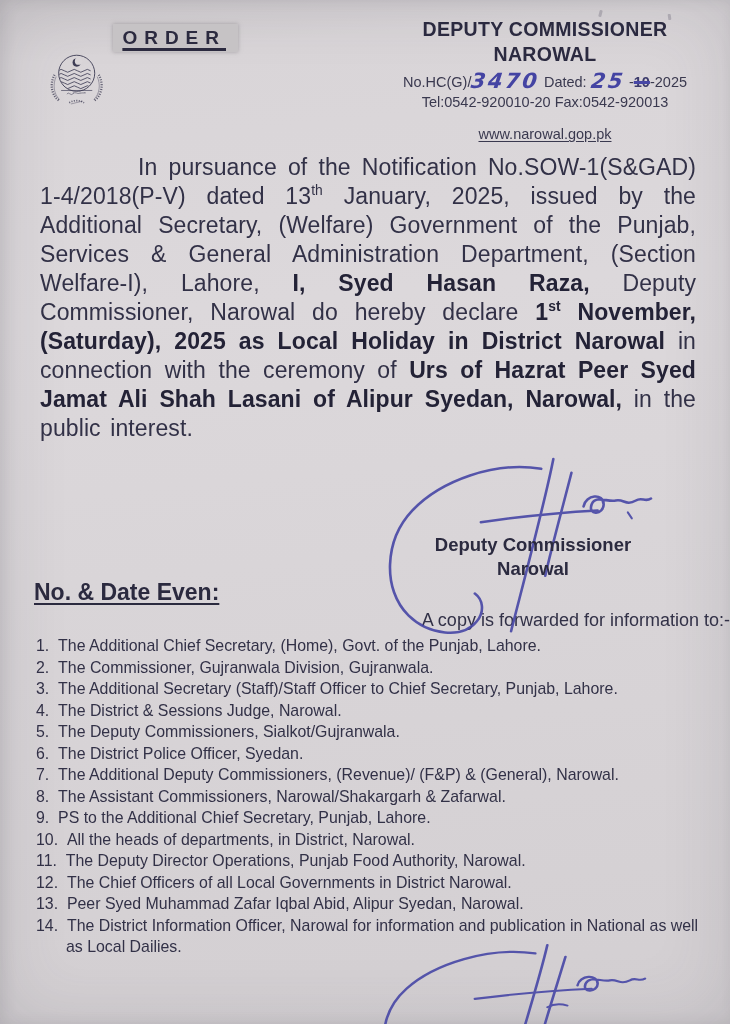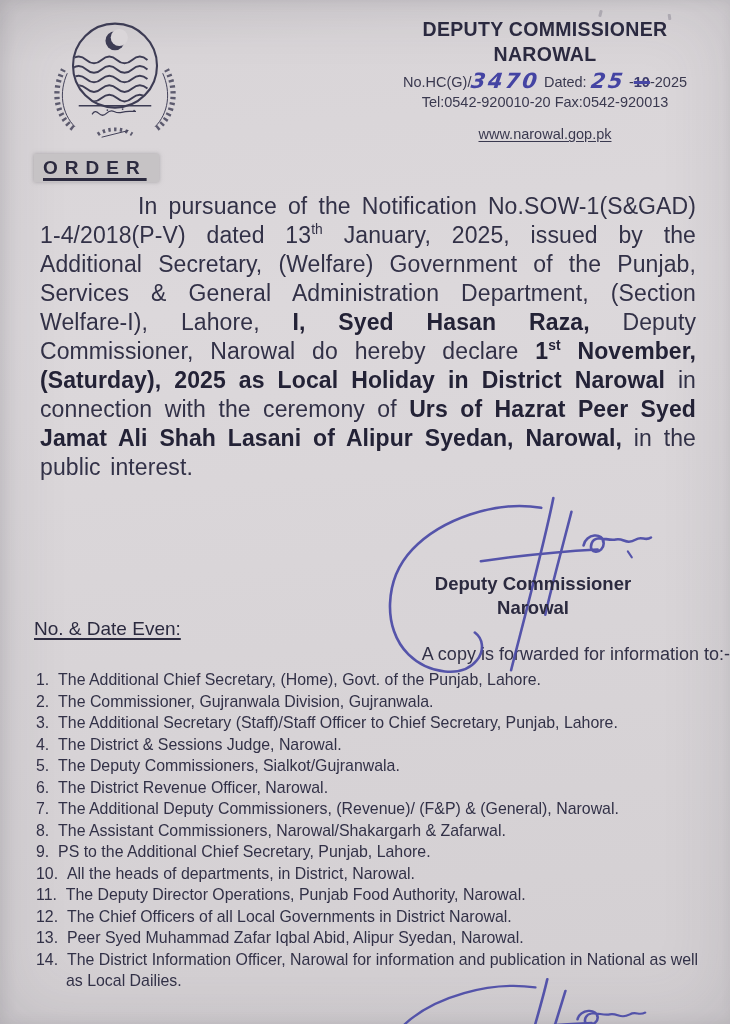--- a/index.html
+++ b/index.html
@@ -8,21 +8,21 @@
     background:linear-gradient(175deg,#cfcbce 0%,#d9d5d8 6%,#dcd8db 30%,#d8d4d7 62%,#d3cfd2 100%);
     font-family:"Liberation Sans",sans-serif;color:#36354b;
     box-shadow:inset 0 0 70px rgba(60,55,70,.14), inset 4px 0 14px rgba(60,55,70,.10);
   }
   .speck{position:absolute;background:#8f8c98;opacity:.55;border-radius:1px;}
   .s1{left:599px;top:10px;width:3px;height:7px;transform:rotate(14deg);}
   .s2{left:668px;top:14px;width:3px;height:6px;transform:rotate(-8deg);}
 
   
   .hdr{display:flex;padding:12px 8px 0 26px;}
-  .hdr-left{width:212px;display:flex;flex-direction:column;align-items:flex-start;}
+  .hdr-left{width:212px;display:flex;align-items:flex-start;}
   .logo-svg{width:134px;height:126px;margin:4px 0 0 22px;}
   .order-label{
     margin:12px 0 0 8px;display:inline-block;background:#c6c3c5;
     padding:3px 12px 3px 9px;font-weight:bold;font-size:19px;letter-spacing:7px;
     color:#2b2a3f;text-decoration:underline;text-decoration-thickness:2.5px;text-underline-offset:4px;
     box-shadow:0 0 4px rgba(120,116,124,.55);
   }
   .title-block{width:334px;margin-left:auto;margin-right:10px;text-align:center;padding-top:5px;}
   .office-title{font-weight:bold;font-size:19.5px;line-height:1.26;color:#2b2a40;letter-spacing:.3px;}
   .ref-line{font-size:14.5px;margin-top:4px;white-space:nowrap;color:#3a394f;}
@@ -48,21 +48,21 @@
   .sig1{margin-top:16px;}
   .sig2{margin-top:4px;height:126px;}
   .sig-svg{position:absolute;pointer-events:none;}
   .sig1 .sig-svg{top:-6px;left:-34px;width:312px;height:198px;}
   .sig2 .sig-svg{top:-22px;left:-40px;width:312px;height:168px;}
   .sig-text{position:absolute;top:74px;left:0;width:100%;text-align:center;font-weight:bold;
     font-size:18.5px;color:#2b2a3f;line-height:24px;}
   .sig2 .sig-text{top:58px;}
 
   
-  .cc-head{margin:2px 16px 0 34px;font-weight:normal;font-size:19px;color:#2b2a3f;
+  .cc-head{margin:2px 16px 0 34px;font-weight:bold;font-size:23px;color:#2b2a3f;
     text-decoration:underline;text-decoration-thickness:2px;text-underline-offset:3px;display:inline-block;}
   .cc-intro{margin:4px 0 0 64px;font-size:18px;color:#323147;text-align:right;}
   .cc-list{margin:4px 14px 0 36px;padding:0;list-style:none;counter-reset:cc;
     font-size:15.9px;line-height:21.5px;color:#323147;}
   .cc-list li{padding-left:30px;text-indent:-30px;}
   .cc-list li::before{counter-increment:cc;content:counter(cc) ".\00a0\00a0";}
 </style>
 </head>
 <body>
 
@@ -137,21 +137,21 @@
 
   <div>
     <div class="cc-head">No. &amp; Date Even:</div>
     <div class="cc-intro">A copy is forwarded for information to:-</div>
     <ol class="cc-list">
         <li>The Additional Chief Secretary, (Home), Govt. of the Punjab, Lahore.</li>
         <li>The Commissioner, Gujranwala Division, Gujranwala.</li>
         <li>The Additional Secretary (Staff)/Staff Officer to Chief Secretary, Punjab, Lahore.</li>
         <li>The District &amp; Sessions Judge, Narowal.</li>
         <li>The Deputy Commissioners, Sialkot/Gujranwala.</li>
-        <li>The District Revenue Officer, Narowal.</li>
+        <li>The District Police Officer, Syedan.</li>
         <li>The Additional Deputy Commissioners, (Revenue)/ (F&amp;P) &amp; (General), Narowal.</li>
         <li>The Assistant Commissioners, Narowal/Shakargarh &amp; Zafarwal.</li>
         <li>PS to the Additional Chief Secretary, Punjab, Lahore.</li>
         <li>All the heads of departments, in District, Narowal.</li>
         <li>The Deputy Director Operations, Punjab Food Authority, Narowal.</li>
         <li>The Chief Officers of all Local Governments in District Narowal.</li>
         <li>Peer Syed Muhammad Zafar Iqbal Abid, Alipur Syedan, Narowal.</li>
         <li>The District Information Officer, Narowal for information and publication in National as well as Local Dailies.</li>
       </ol>
   </div>

